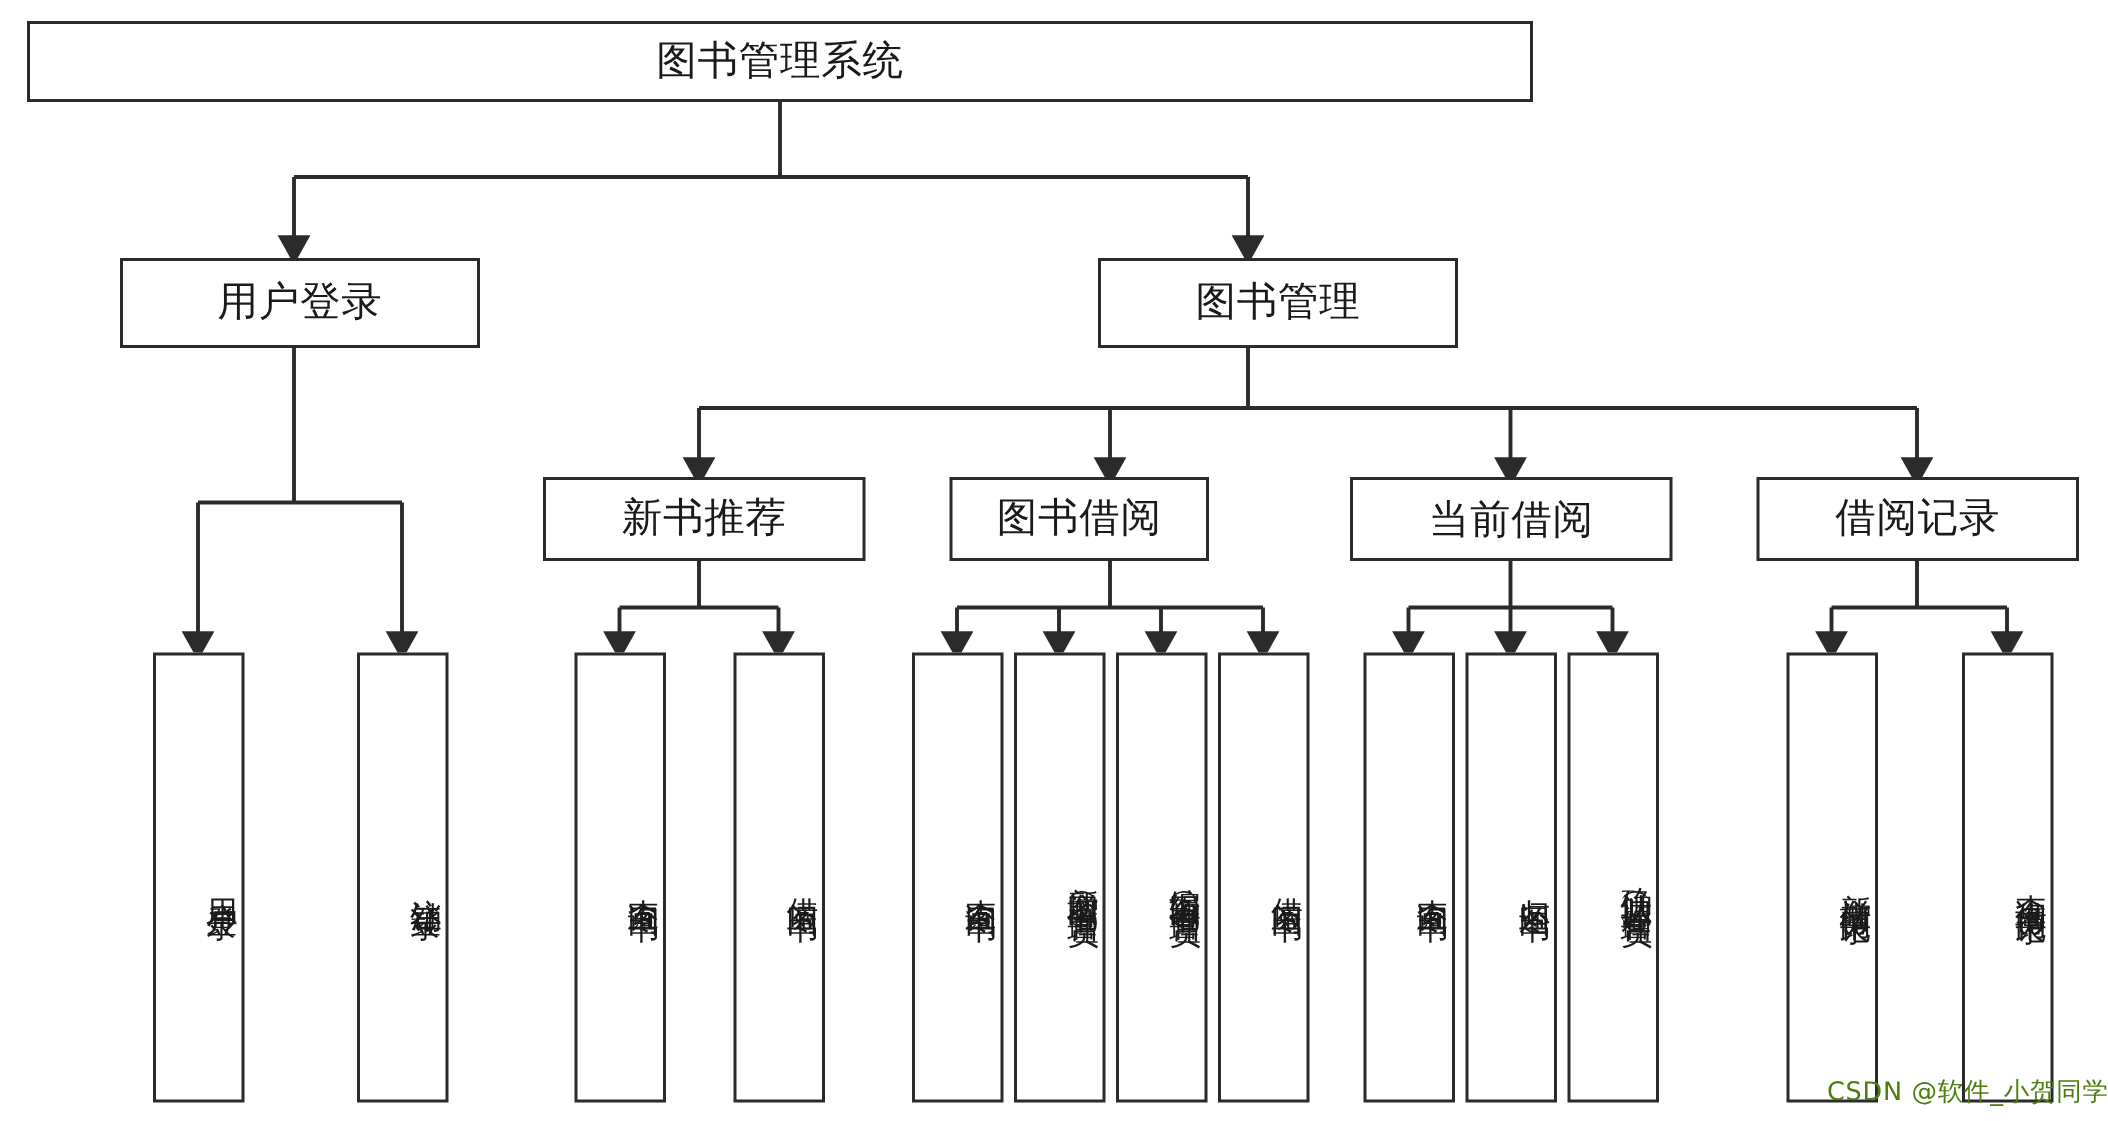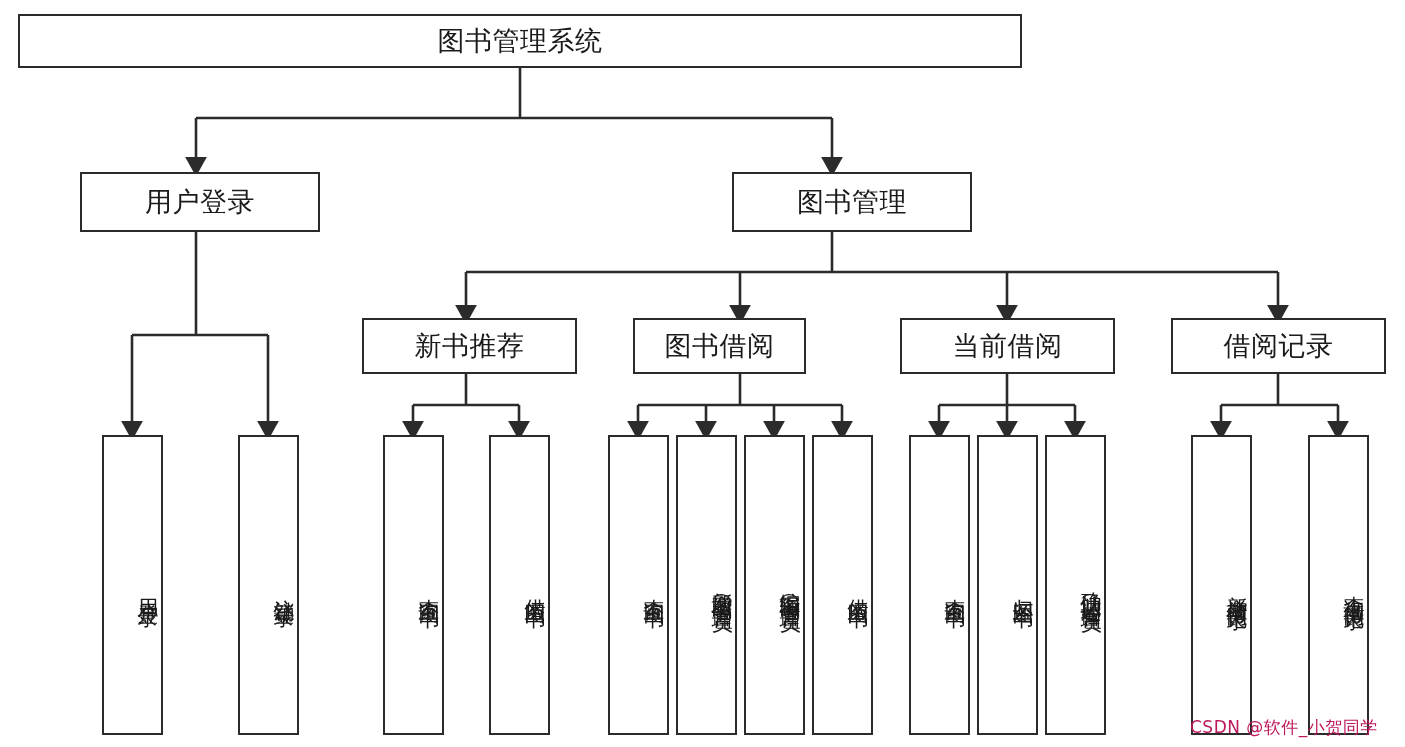--- a/index.html
+++ b/index.html
@@ -48,24 +48,25 @@
     letter-spacing: 3px;
     line-height: 1.25;
     padding-top: 6px;
     align-items: flex-start;
     justify-content: center;
     white-space: nowrap;
   }
   .watermark {
     position: absolute;
     font-size: 17px;
-    color: #be185d;
+    color: #4d7c0f;
     letter-spacing: 0.5px;
     white-space: nowrap;
     font-family: "DejaVu Sans", "Liberation Sans", sans-serif;
+    margin-left: 28px;
   }
 </style>
 </head>
 <body>
 
 <div id="canvas">
 
   <svg id="edges" viewBox="0 0 1405 747" xmlns="http://www.w3.org/2000/svg">
     <defs>
       <marker id="arrow" markerWidth="9" markerHeight="9" refX="1.2" refY="4.2" orient="auto" markerUnits="strokeWidth">

